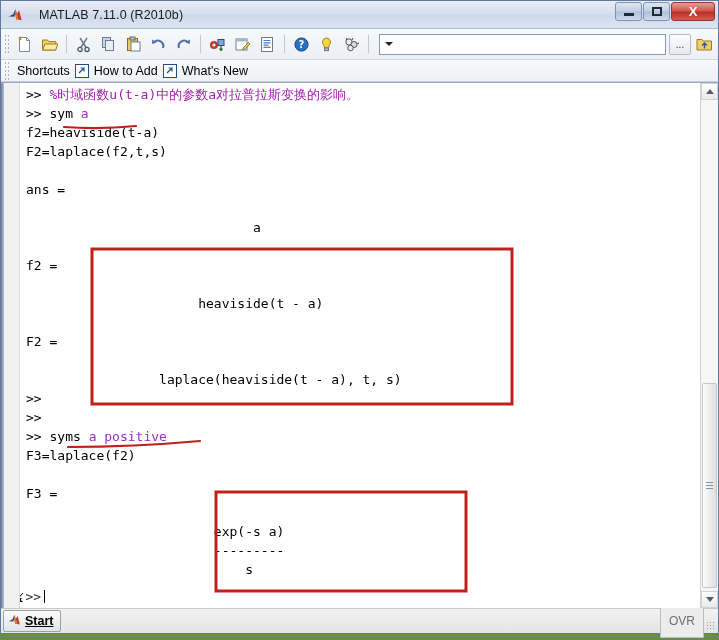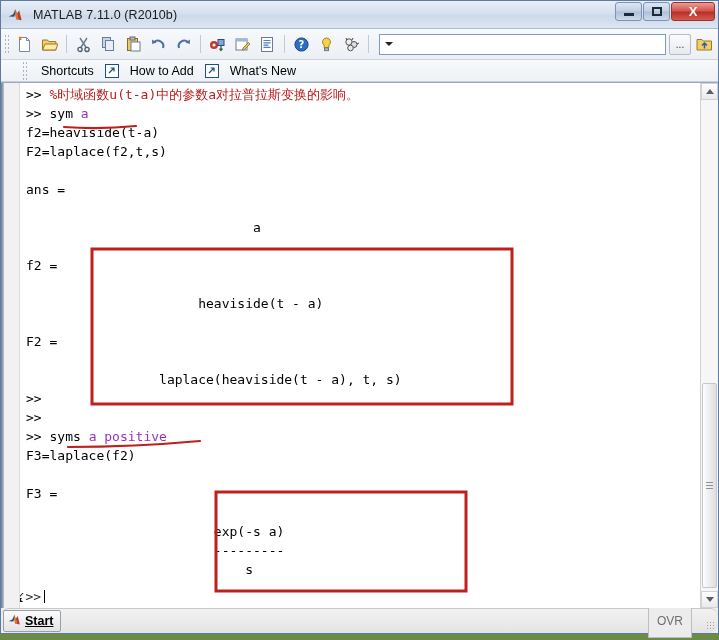--- a/index.html
+++ b/index.html
@@ -42,21 +42,21 @@
     border-bottom: 1px solid #a8bcd4;
     display: flex;
     align-items: center;
     position: relative;
     flex: 0 0 auto;
   }
   .title-left {
     display: flex;
     align-items: flex-end;
     padding-left: 7px;
-    gap: 10px;
+    gap: 16px;
   }
   .ml-logo {
     width: 15px; height: 15px;
     position: relative;
     flex: 0 0 auto;
   }
   .ml-logo svg { display:block; }
   .title-text {
     font-size: 12.5px;
     color: #1a1a1a;
@@ -197,22 +197,22 @@
     cursor: pointer;
   }
 
   
   .shortcutbar {
     height: 21px;
     background: linear-gradient(180deg,#f7f9fb 0%, #eef1f5 100%);
     border-bottom: 1px solid #c9cfd8;
     display: flex;
     align-items: center;
-    padding-left: 21px;
-    gap: 11px;
+    padding-left: 3px;
+    gap: 5px;
     flex: 0 0 auto;
   }
   .sc-text { font-size: 12.5px; color:#000; cursor: pointer; white-space: nowrap;}
   .sc-icon {
     width: 12px; height: 12px;
     border: 1px solid #1c4e86;
     background: #fff;
     display:flex; align-items:center; justify-content:center;
     flex: 0 0 auto;
     cursor: pointer;
@@ -249,21 +249,21 @@
     position: absolute;
     left: 6px; top: 2px;
     right: 0;
     font-family: "DejaVu Sans Mono", "Liberation Mono", monospace;
     font-size: 13px;
     line-height: 19px;
     color: #000;
     white-space: pre;
   }
   .ln { height: 19px; white-space: pre; }
-  .green { color: #b91c1c; }
+  .green { color: #a21caf; }
   .purple { color: #9b30c0; }
 
   
   .vscroll {
     width: 17px;
     background: #f6f6f6;
     border-left: 1px solid #d2d2d2;
     flex: 0 0 auto;
     position: relative;
     cursor: pointer;
@@ -339,21 +339,20 @@
   
   .statusbar {
     height: 24px;
     background: linear-gradient(180deg,#f2f2f2,#e4e4e4);
     border-top: 1px solid #c8c8c8;
     display: flex;
     align-items: center;
     justify-content: space-between;
     padding: 0 4px 0 2px;
     flex: 0 0 auto;
-    border-radius: 8px;
   }
   .start-btn {
     display: flex;
     align-items: center;
     gap: 4px;
     border: 1px solid #9aa0a8;
     background: linear-gradient(180deg,#fbfbfb,#e3e4e6);
     padding: 1px 7px 1px 4px;
     border-radius: 2px;
     cursor: pointer;
@@ -363,21 +362,21 @@
     color: #000;
     font-weight: bold;
     text-decoration: underline;
   }
   .ovr-box {
     border: 1px solid #bdbdbd;
     background: #ececec;
     color: #6e6e6e;
     font-size: 12px;
     padding: 9px 8px;
-    margin-right: 22px;
+    margin-right: 10px;
   }
   .resize-grip {
     position: absolute;
     right: 2px; bottom: 2px;
     width: 10px; height: 10px;
     background-image: radial-gradient(#9aa0a8 35%, transparent 38%);
     background-size: 3px 3px;
   }
 </style>
 </head>

